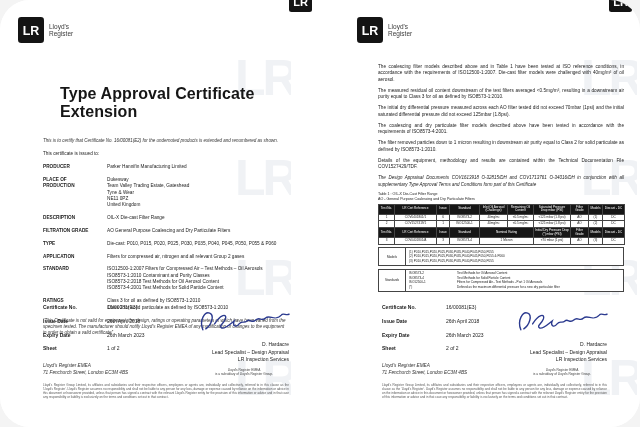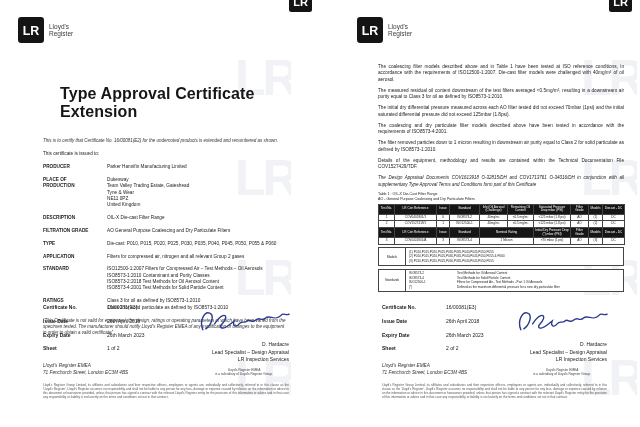--- a/index.html
+++ b/index.html
@@ -2,21 +2,21 @@
 <html><head>
 <meta charset="utf-8">
 <style>
   html,body { margin:0; padding:0; }
   body {
     width:640px; height:427px;
     background:#f4f4f4;
     font-family:"Liberation Sans", sans-serif;
     color:#222;
   }
-  .sheet { position:relative; width:640px; height:427px; overflow:hidden; background:#fdfdfd; }
+  .sheet { position:relative; width:640px; height:427px; overflow:hidden; background:#fdfdfd;border-radius:30px; }
   .page { position:absolute; top:0; height:427px; width:320px; background:#ffffff; overflow:hidden; }
   .page1 { left:0; border-right:1px solid #ececec; }
   .page2 { left:320px; }
 
   
   .wm-top { position:absolute; top:-9px; width:23px; height:21px; background:#141414; border-radius:2.5px;
             color:#fff; font-weight:bold; font-size:11px; display:flex; align-items:center; justify-content:center; z-index:0; }
   .page1 .wm-top { right:8px; } .page2 .wm-top { right:8px; }
   .wm { position:absolute; width:56px; height:64px; color:#f0f2f5; font-weight:bold; font-size:50px;
         letter-spacing:-3px; overflow:hidden; line-height:64px; text-align:center; z-index:0; }

